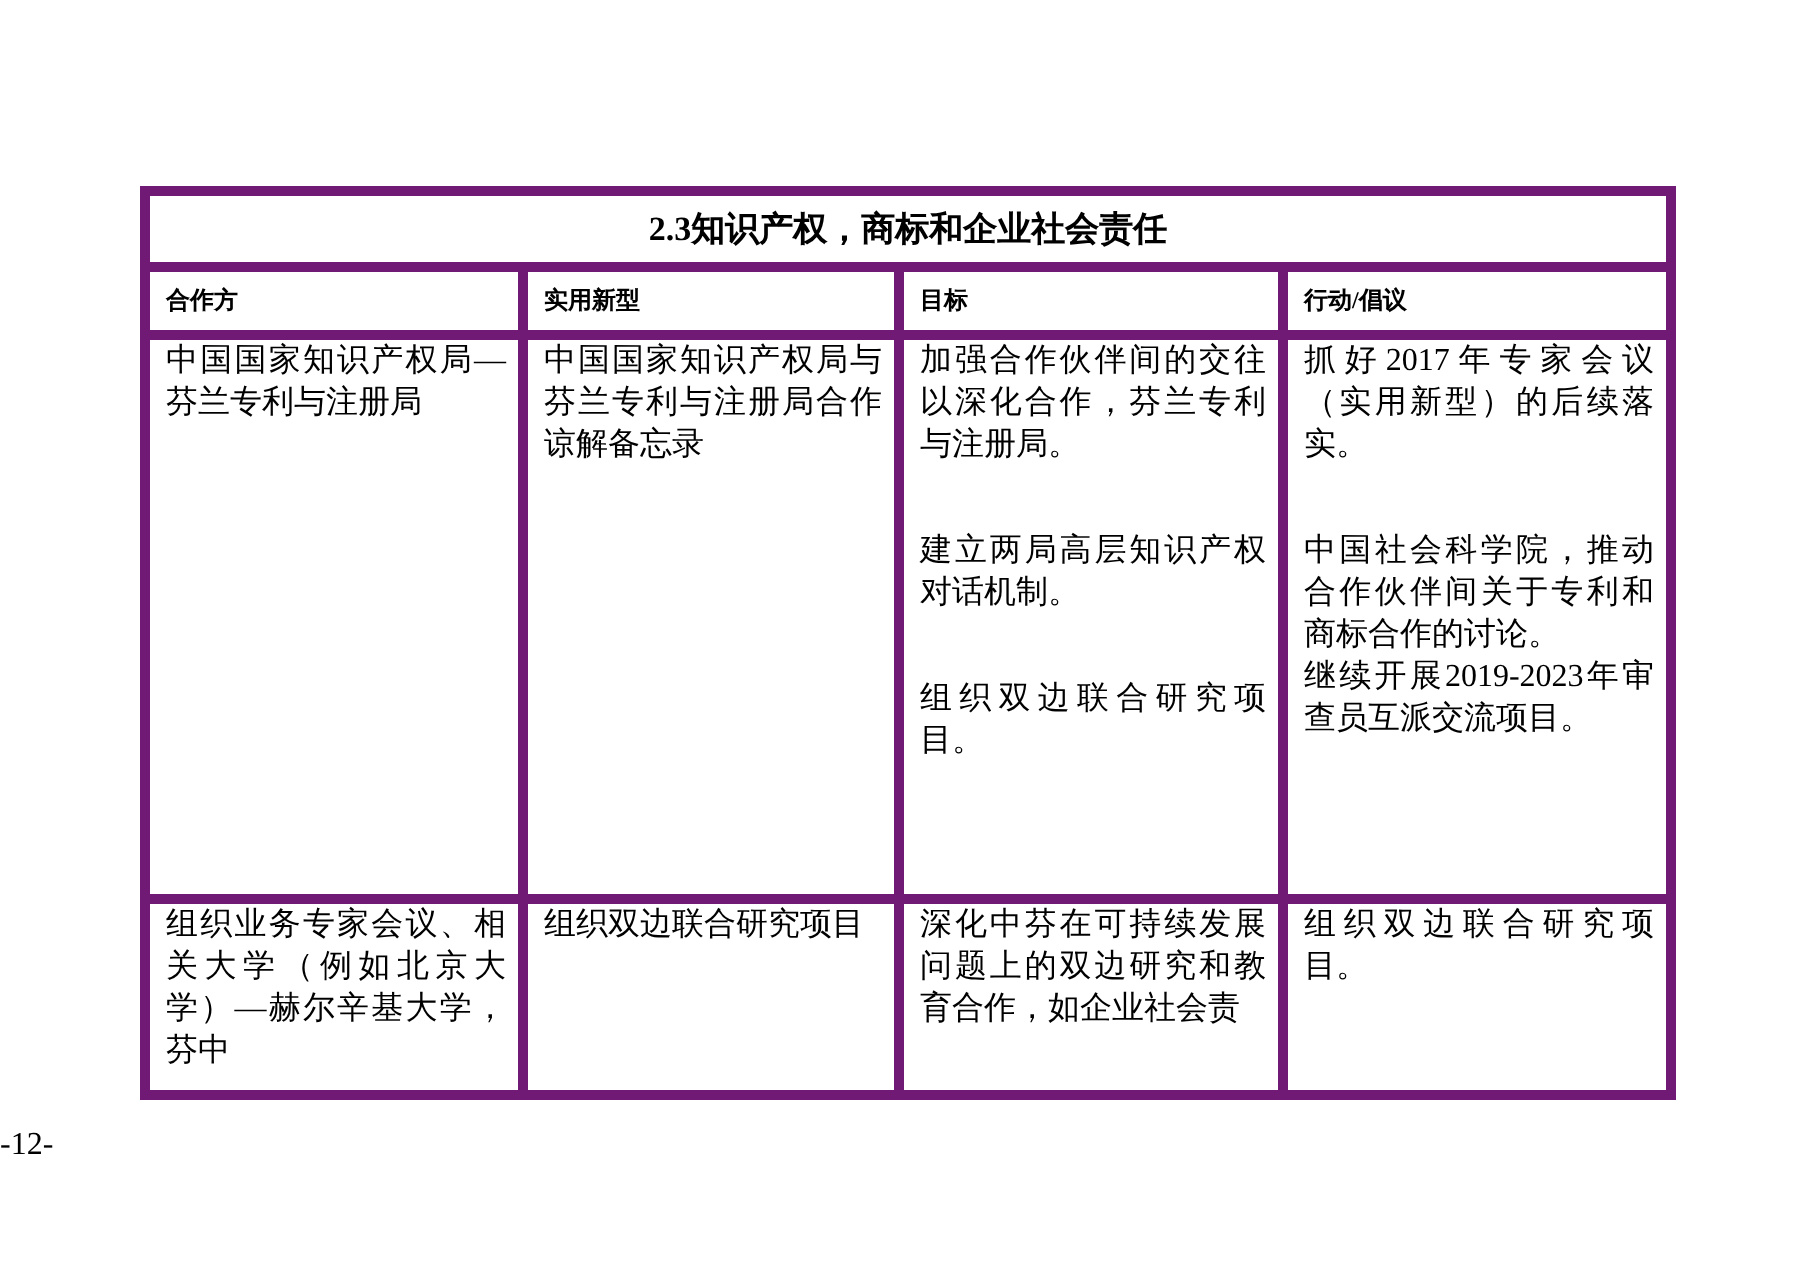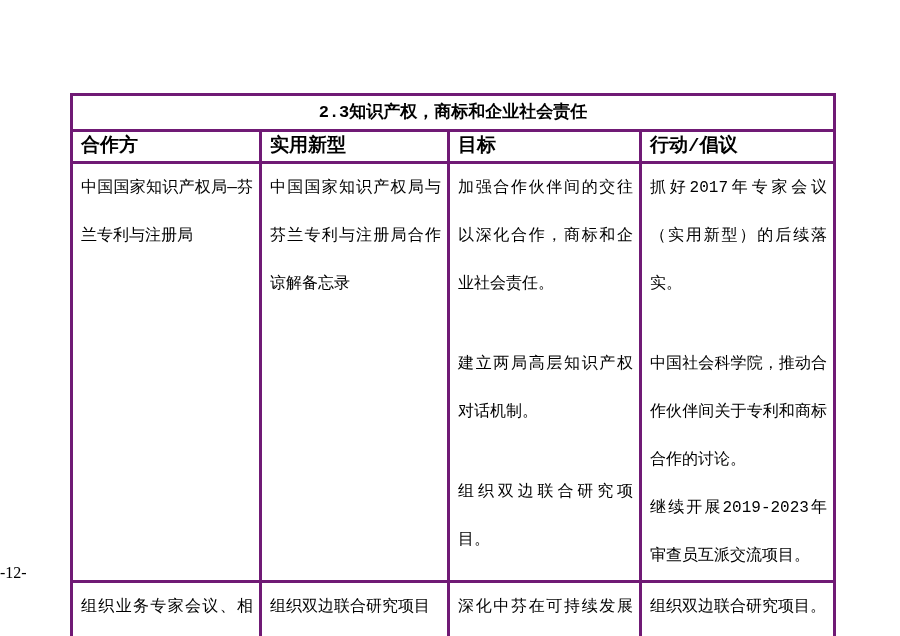--- a/index.html
+++ b/index.html
@@ -19,44 +19,43 @@
   .coop-table {
     position: absolute;
     left: 70px;
     top: 93px;
     width: 763px;
     border-collapse: collapse;
     table-layout: fixed;
     border: 2px solid #000000;
   }
   .coop-table td {
-    border: 3px solid #701a75;
+    border: 5px solid #701a75;
     vertical-align: top;
     padding: 0 6px 0 8px;
     overflow: hidden;
-    font-family: Liberation Mono, monospace;
   }
   .title-cell {
     height: 33px;
     text-align: center;
     font-weight: bold;
     font-size: 17px;
     line-height: 33px;
     padding: 0 !important;
   }
   .header-row td {
     height: 29px;
     font-weight: bold;
-    font-size: 19px;
+    font-size: 12px;
     line-height: 29px;
     white-space: nowrap;
   }
   .body-row td {
     font-size: 16px;
-    line-height: 48px;
+    line-height: 21px;
   }
   .row-1 td { height: 277px; }
   .row-2 td { height: 93px; }
   .para {
     margin: 0;
     text-align: justify;
   }
   .gap-after { margin-bottom: 32px; }
   .clip {
     height: 92px;
@@ -97,21 +96,21 @@
       </tr>
 
       <tr class="body-row row-1">
         <td>
           <p class="para">中国国家知识产权局—芬兰专利与注册局</p>
         </td>
         <td>
           <p class="para">中国国家知识产权局与芬兰专利与注册局合作谅解备忘录</p>
         </td>
         <td>
-          <p class="para gap-after">加强合作伙伴间的交往以深化合作，商标和企业社会责任。</p>
+          <p class="para gap-after">加强合作伙伴间的交往以深化合作，芬兰专利与注册局。</p>
           <p class="para gap-after">建立两局高层知识产权对话机制。</p>
           <p class="para">组织双边联合研究项目。</p>
         </td>
         <td>
           <p class="para gap-after">抓好2017年专家会议（实用新型）的后续落实。</p>
           <p class="para">中国社会科学院，推动合作伙伴间关于专利和商标合作的讨论。</p>
           <p class="para">继续开展2019-2023年审查员互派交流项目。</p>
         </td>
       </tr>
 

